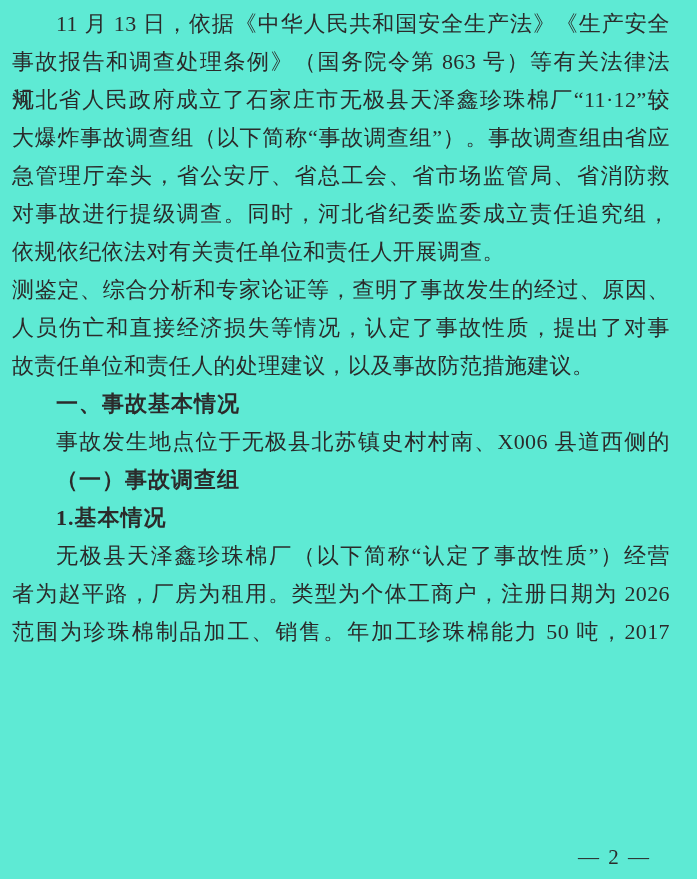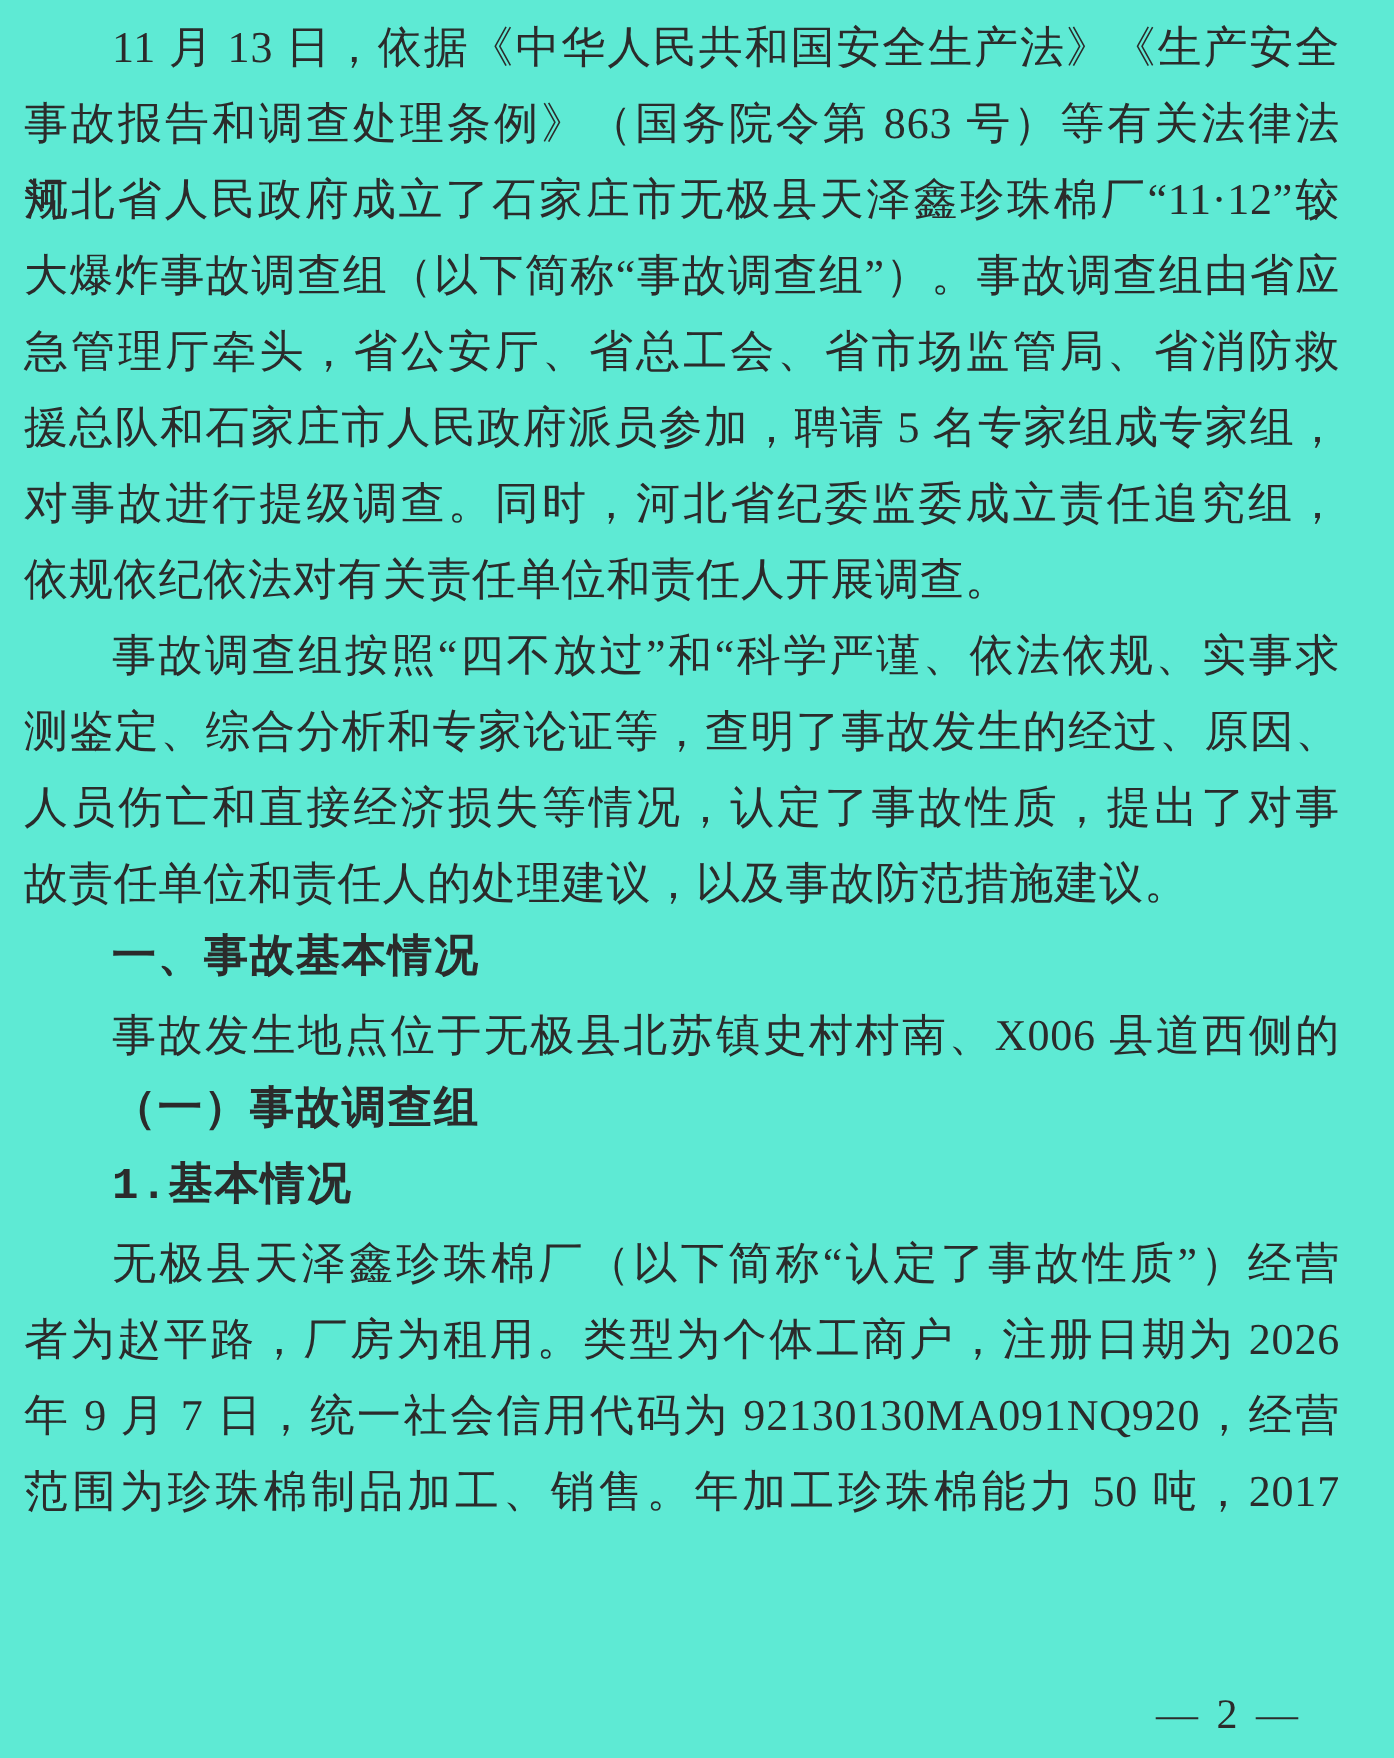--- a/index.html
+++ b/index.html
@@ -26,21 +26,21 @@
     overflow: visible;
   }
   .justify {
     white-space: normal;
     text-align: justify;
     text-align-last: justify;
     text-justify: inter-character;
   }
   .indent { text-indent: 2em; }
   .heading {
-    font-family: Liberation Mono, monospace;
+    font-family: Liberation Serif, serif;
     font-weight: 700;
     letter-spacing: 1px;
   }
   .page-number {
     position: absolute;
     right: 46px;
     bottom: 9px;
     font-size: 21px;
     letter-spacing: 2px;
     color: #2b2b2b;
@@ -48,29 +48,26 @@
 </style>
 </head>
 <body>
 
 <div class="page">
   <div class="line justify indent">11 月 13 日，依据《中华人民共和国安全生产法》《生产安全</div>
   <div class="line justify">事故报告和调查处理条例》（国务院令第 863 号）等有关法律法规，</div>
   <div class="line justify">河北省人民政府成立了石家庄市无极县天泽鑫珍珠棉厂“11·12”较</div>
   <div class="line justify">大爆炸事故调查组（以下简称“事故调查组”）。事故调查组由省应</div>
   <div class="line justify">急管理厅牵头，省公安厅、省总工会、省市场监管局、省消防救</div>
-  <div class="line justify">援总队和石家庄市人民政府派员参加，聘请 5 名专家组成专家组，</div>
   <div class="line justify">对事故进行提级调查。同时，河北省纪委监委成立责任追究组，</div>
   <div class="line">依规依纪依法对有关责任单位和责任人开展调查。</div>
-  <div class="line justify indent">事故调查组按照“四不放过”和“科学严谨、依法依规、实事求</div>
   <div class="line justify">测鉴定、综合分析和专家论证等，查明了事故发生的经过、原因、</div>
   <div class="line justify">人员伤亡和直接经济损失等情况，认定了事故性质，提出了对事</div>
   <div class="line">故责任单位和责任人的处理建议，以及事故防范措施建议。</div>
   <div class="line heading indent">一、事故基本情况</div>
   <div class="line justify indent">事故发生地点位于无极县北苏镇史村村南、X006 县道西侧的</div>
   <div class="line heading indent">（一）事故调查组</div>
   <div class="line heading indent">1.基本情况</div>
   <div class="line justify indent">无极县天泽鑫珍珠棉厂（以下简称“认定了事故性质”）经营</div>
   <div class="line justify">者为赵平路，厂房为租用。类型为个体工商户，注册日期为 2026</div>
-  <div class="line justify">年 9 月 7 日，统一社会信用代码为 92130130MA091NQ920，经营</div>
   <div class="line justify">范围为珍珠棉制品加工、销售。年加工珍珠棉能力 50 吨，2017</div>
   <div class="page-number">— 2 —</div>
 </div>
 
 </body></html>

